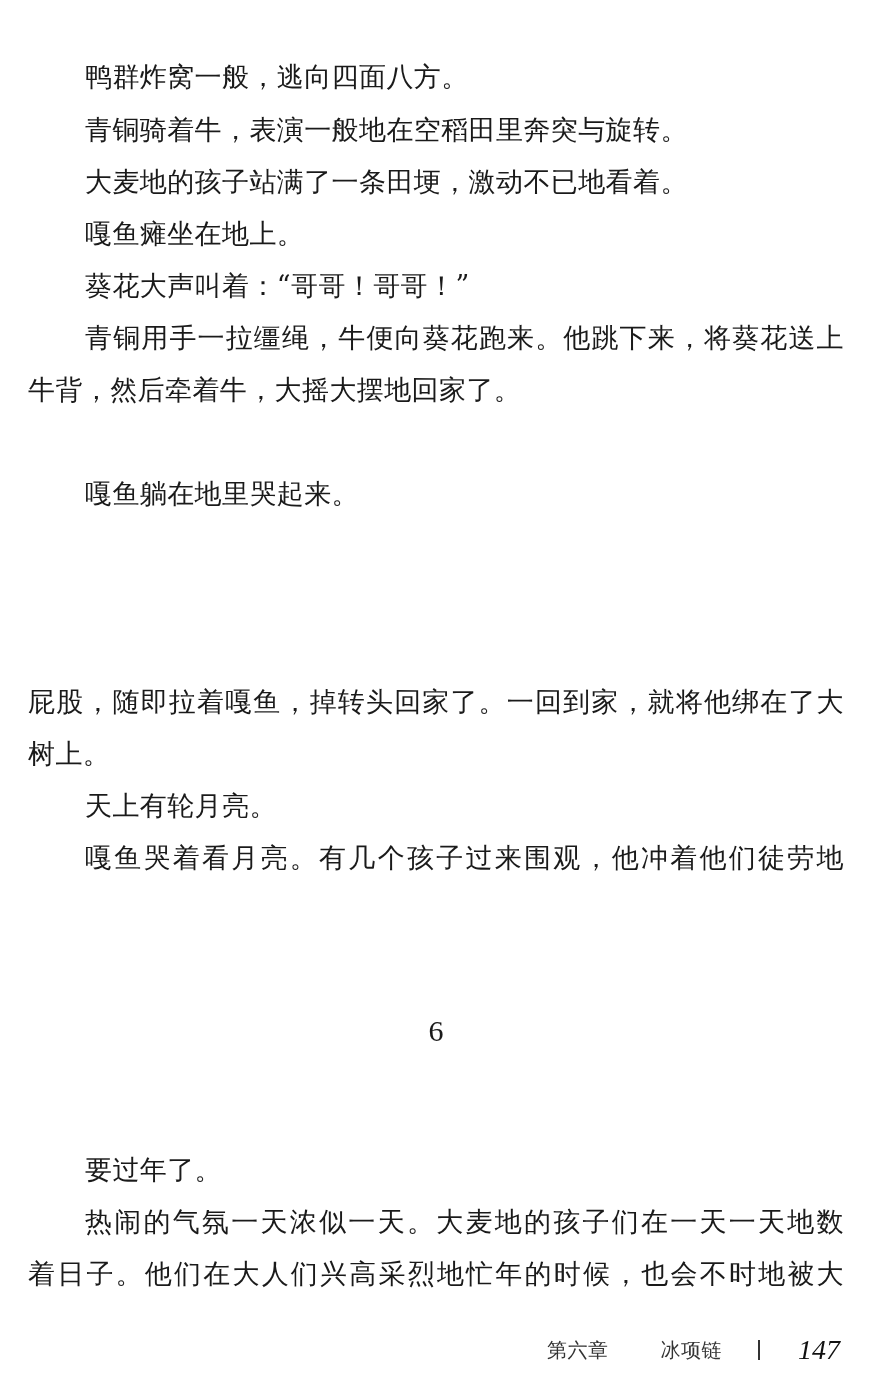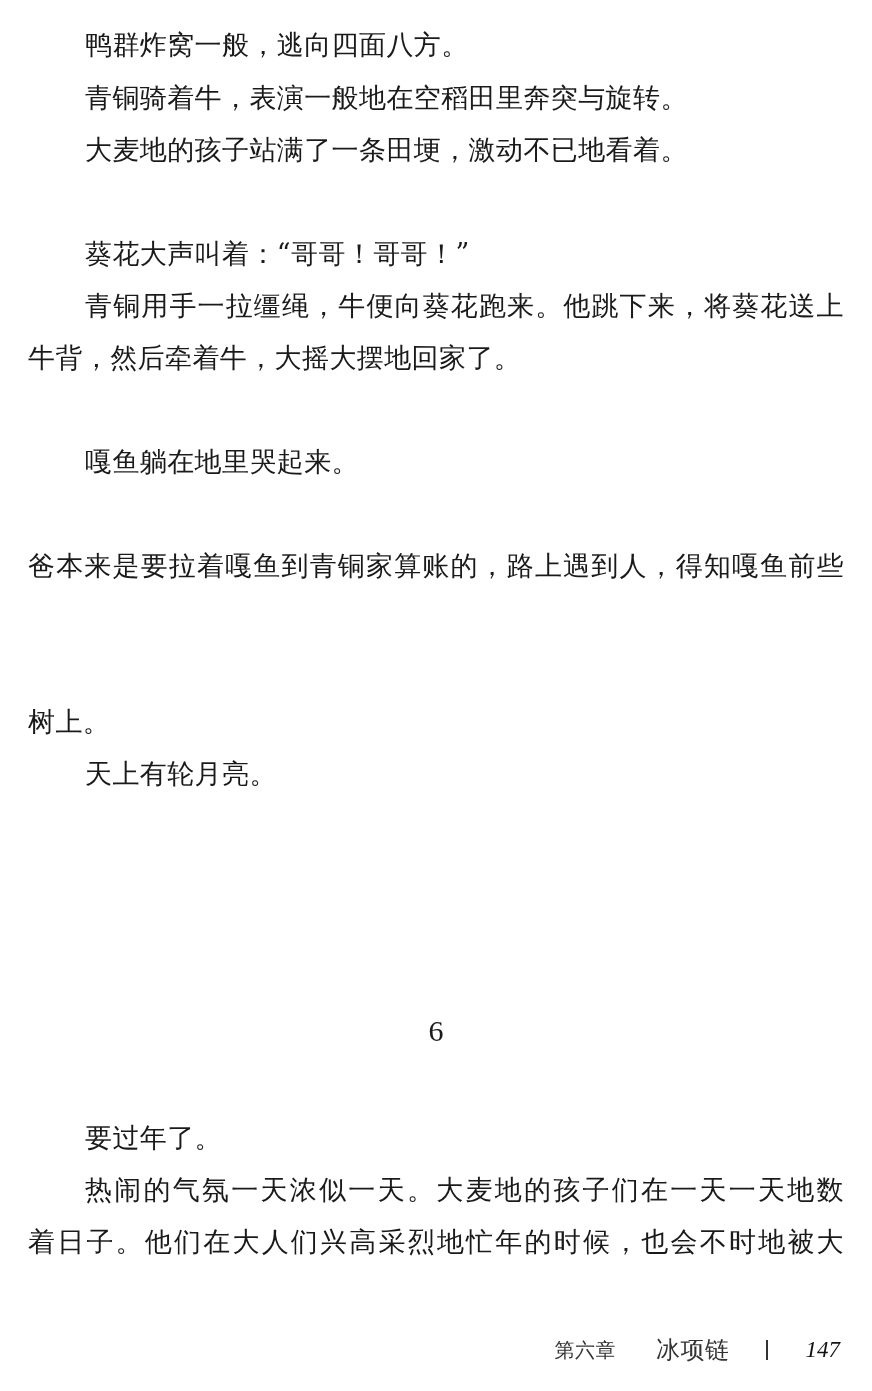--- a/index.html
+++ b/index.html
@@ -25,20 +25,21 @@
       position: absolute;
       left: 28px;
       width: 816px;
       font-size: 27px;
       line-height: 34px;
       height: 34px;
       white-space: nowrap;
       letter-spacing: 0.4px;
       text-align: justify;
       text-align-last: justify;
+      margin-top: 32px;
     }
     .line.first { left: 85px; width: 759px; }
     .line.last { text-align-last: left; }
     .section-number {
       position: absolute;
       left: 0;
       width: 872px;
       top: 1013px;
       text-align: center;
       font-family: "Liberation Serif", "DejaVu Serif", serif;
@@ -54,55 +55,57 @@
       align-items: center;
       font-family: "DejaVu Sans", "Liberation Sans", sans-serif;
       color: #333;
       gap: 16px;
     }
     .footer .chapter {
       font-size: 20px;
       letter-spacing: 0.5px;
     }
     .footer .title {
-      font-size: 24px;
-      margin-left: 24px;
+      font-size: 20px;
+      margin-left: 36px;
       letter-spacing: 0.5px;
       font-family: Liberation Serif, serif;
     }
     .footer .sep {
       display: inline-block;
       width: 2px;
       height: 20px;
       background: #333;
       margin: 0 22px 0 20px;
     }
     .footer .page-num {
       font-family: "Liberation Serif", "DejaVu Serif", serif;
       font-style: italic;
-      font-size: 23px;
+      font-size: 28px;
       color: #111;
       text-align: right;
     }
   </style>
 </head>
 <body>
 
 <div class="page">
 
   <div class="line first last" style="top:28px">鸭群炸窝一般，逃向四面八方。</div>
   <div class="line first last" style="top:81px">青铜骑着牛，表演一般地在空稻田里奔突与旋转。</div>
   <div class="line first last" style="top:133px">大麦地的孩子站满了一条田埂，激动不已地看着。</div>
+  <div class="line first last" style="top:185px">嘎鱼瘫坐在地上。</div>
   <div class="line first last" style="top:237px">葵花大声叫着：“哥哥！哥哥！”</div>
   <div class="line first" style="top:289px">青铜用手一拉缰绳，牛便向葵花跑来。他跳下来，将葵花送上</div>
   <div class="line last" style="top:341px">牛背，然后牵着牛，大摇大摆地回家了。</div>
   <div class="line first last" style="top:445px">嘎鱼躺在地里哭起来。</div>
-  <div class="line" style="top:549px">爸本来是要拉着嘎鱼到青铜家算账的，路上遇到人，得知嘎鱼前些</div>
+  <div class="line" style="top:653px">屁股，随即拉着嘎鱼，掉转头回家了。一回到家，就将他绑在了大</div>
   <div class="line last" style="top:705px">树上。</div>
   <div class="line first last" style="top:757px">天上有轮月亮。</div>
+  <div class="line first" style="top:809px">嘎鱼哭着看月亮。有几个孩子过来围观，他冲着他们徒劳地</div>
 
   <div class="section-number">6</div>
 
   <div class="line first last" style="top:1121px">要过年了。</div>
   <div class="line first" style="top:1173px">热闹的气氛一天浓似一天。大麦地的孩子们在一天一天地数</div>
   <div class="line" style="top:1225px">着日子。他们在大人们兴高采烈地忙年的时候，也会不时地被大</div>
 
   <div class="footer">
     <span class="chapter">第六章</span>
     <span class="title">冰项链</span>

